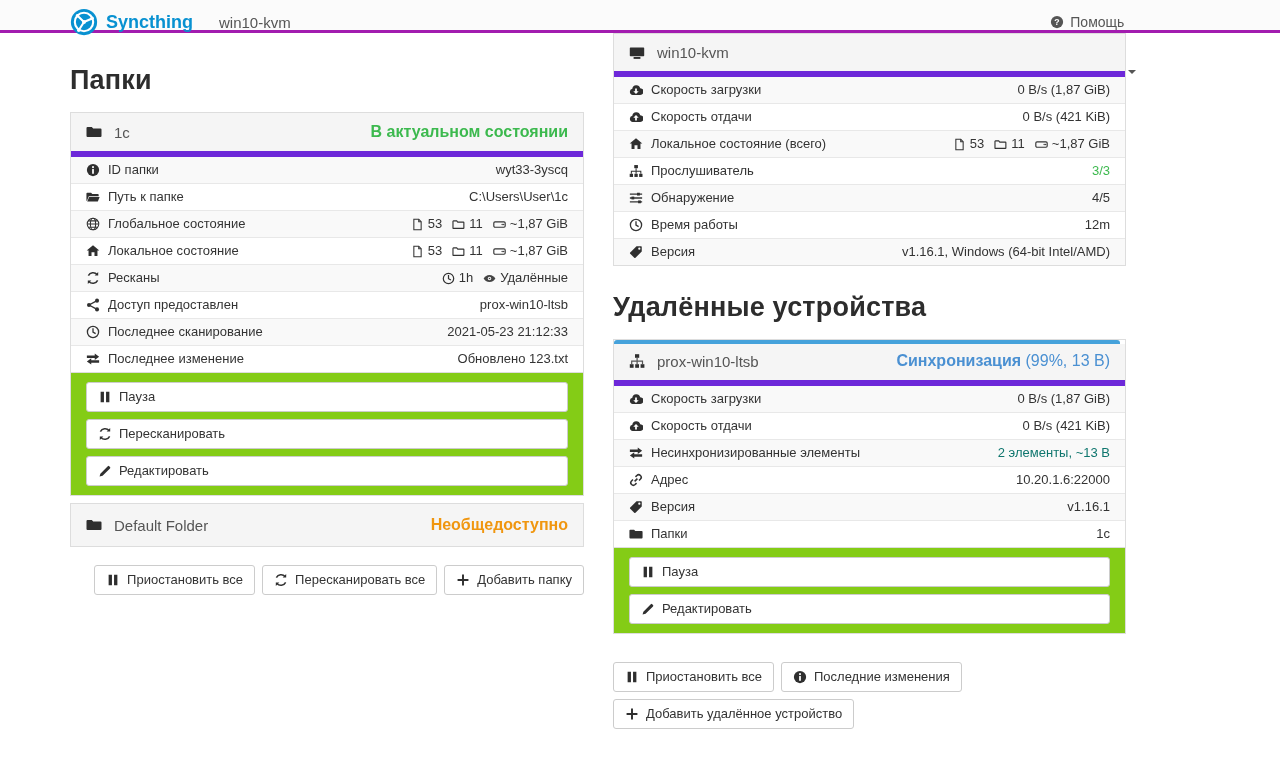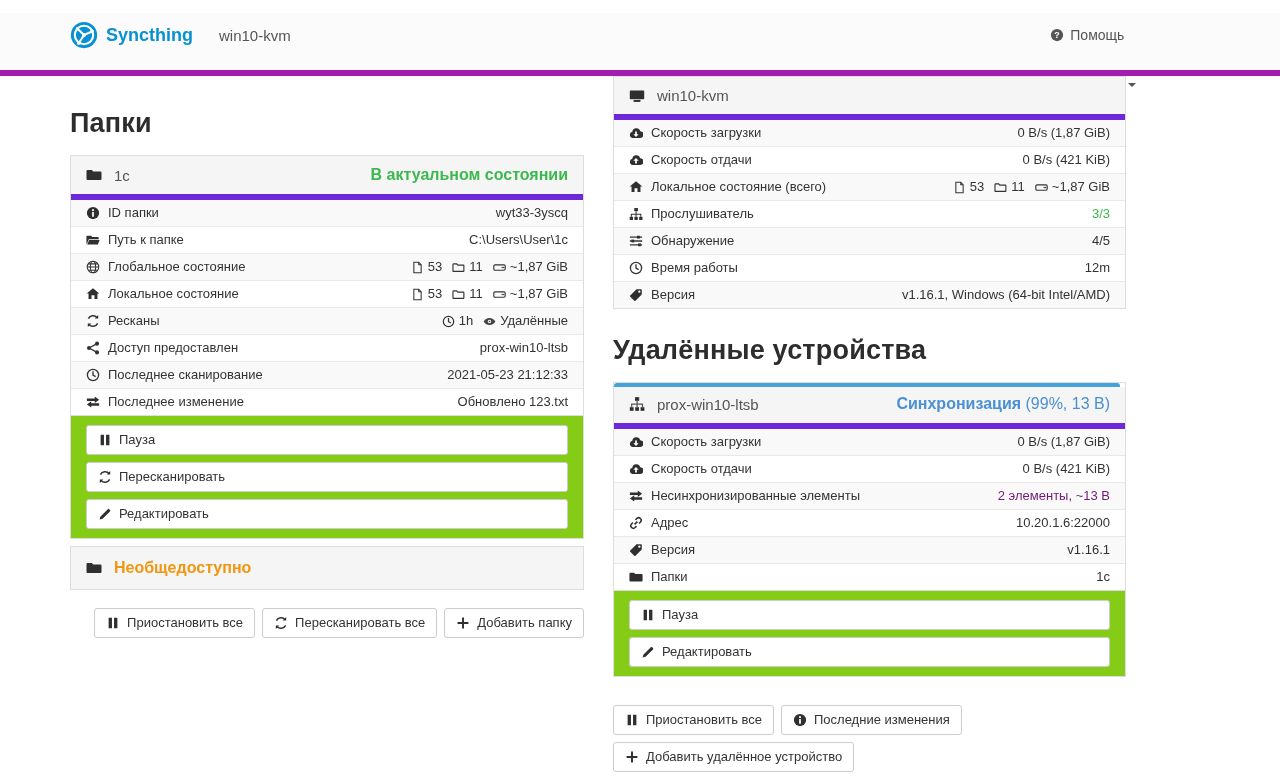--- a/index.html
+++ b/index.html
@@ -2,21 +2,21 @@
 <html><head>
 <meta charset="utf-8">
 <style>
   * { box-sizing: border-box; }
   html,body { margin:0; padding:0; background:#fff; }
   body {
     font-family:"Liberation Sans", sans-serif;
     color:#333; font-size:13px; min-width:1280px; width:1280px; height:779px; overflow:hidden;
   }
   
-  .navbar { height:63px; background:#fbfbfb; border-bottom:6px solid #a21caf;margin-top:13px; }
+  .navbar { height:33px; background:#fbfbfb; border-bottom:3px solid #a21caf; }
   .navbar-inner { width:1066px; margin-left:70px; height:44px; display:flex; align-items:center; }
   .brand { display:flex; align-items:center; gap:8px; cursor:pointer; }
   .brand-name { color:#0891d1; font-weight:bold; font-size:18px; }
   .nav-title { margin-left:26px; color:#555; font-size:15px; }
   .nav-menu { margin-left:auto; display:flex; align-items:center; gap:34px;flex-direction:column; }
   .nav-item { display:flex; align-items:center; gap:6px; color:#555; font-size:14px; cursor:pointer; text-decoration:none; }
   .caret { width:0; height:0; border-left:4px solid transparent; border-right:4px solid transparent; border-top:4px solid #555; margin-left:2px; }
   
   .container { width:1056px; margin-left:70px; display:flex; gap:29px; }
   .col-left { width:514px; flex:0 0 514px; }
@@ -27,21 +27,21 @@
   .panel-heading { background:#f5f5f5; padding:10px 15px; display:flex; align-items:center; gap:12px; color:#555; font-size:15px; cursor:pointer; }
   .panel-heading .pname { flex:1; }
   .panel-body-table { border-top:6px solid #6d28d9; }
   .trow { display:flex; justify-content:space-between; align-items:center; padding:4px 15px; line-height:18px; border-top:1px solid #e8e8e8; }
   .trow:first-child { border-top:none; }
   .trow:nth-child(odd) { background:#f9f9f9; }
   .tlabel { display:flex; align-items:center; gap:8px; color:#333; }
   .tvalue { display:flex; align-items:center; gap:10px; color:#333; text-align:right; }
   .vseg { display:flex; align-items:center; gap:4px; }
   .val-green { color:#3cb94e; }
-  .val-blue  { color:#701a75; cursor:pointer; }
+  .val-blue  { color:#0f766e; cursor:pointer; }
   .panel-footer { border-top:1px solid #ddd; background:#84cc16; padding:9px 15px; display:flex; justify-content:flex-end; gap:7px;flex-direction:column; }
   .status { font-weight:bold; font-size:16px; }
   .status-green { color:#3cb94e; }
   .status-orange { color:#f0960f; }
   .status-blue { color:#4a90d2; }
   .status-detail { font-weight:normal; }
   .sync-bar { height:4px; background:#45a2db; border-radius:3px 3px 0 0; }
   
   .btn { display:inline-flex; align-items:center; gap:7px; background:#fff; border:1px solid #ccc; border-radius:3px;
          padding:5px 11px; font-size:13px; color:#333; font-family:inherit; cursor:pointer; line-height:18px; white-space:nowrap; }
@@ -405,20 +405,21 @@
             <span>Редактировать</span>
           </button>
         </div>
     </div>
 
     <div class="panel">
       <div class="panel-heading" style="padding-top:12px;padding-bottom:12px;">
         <svg class="ic ic-lg">
             <use href="#folder-icon"></use>
           </svg>
+        <span class="pname">Default Folder</span>
         <span class="status status-orange">Необщедоступно</span>
       </div>
     </div>
 
     <div class="actions-row actions-right">
         <button class="btn">
           <svg class="ic">
             <use href="#pause-icon"></use>
           </svg>
           <span>Приостановить все</span>

